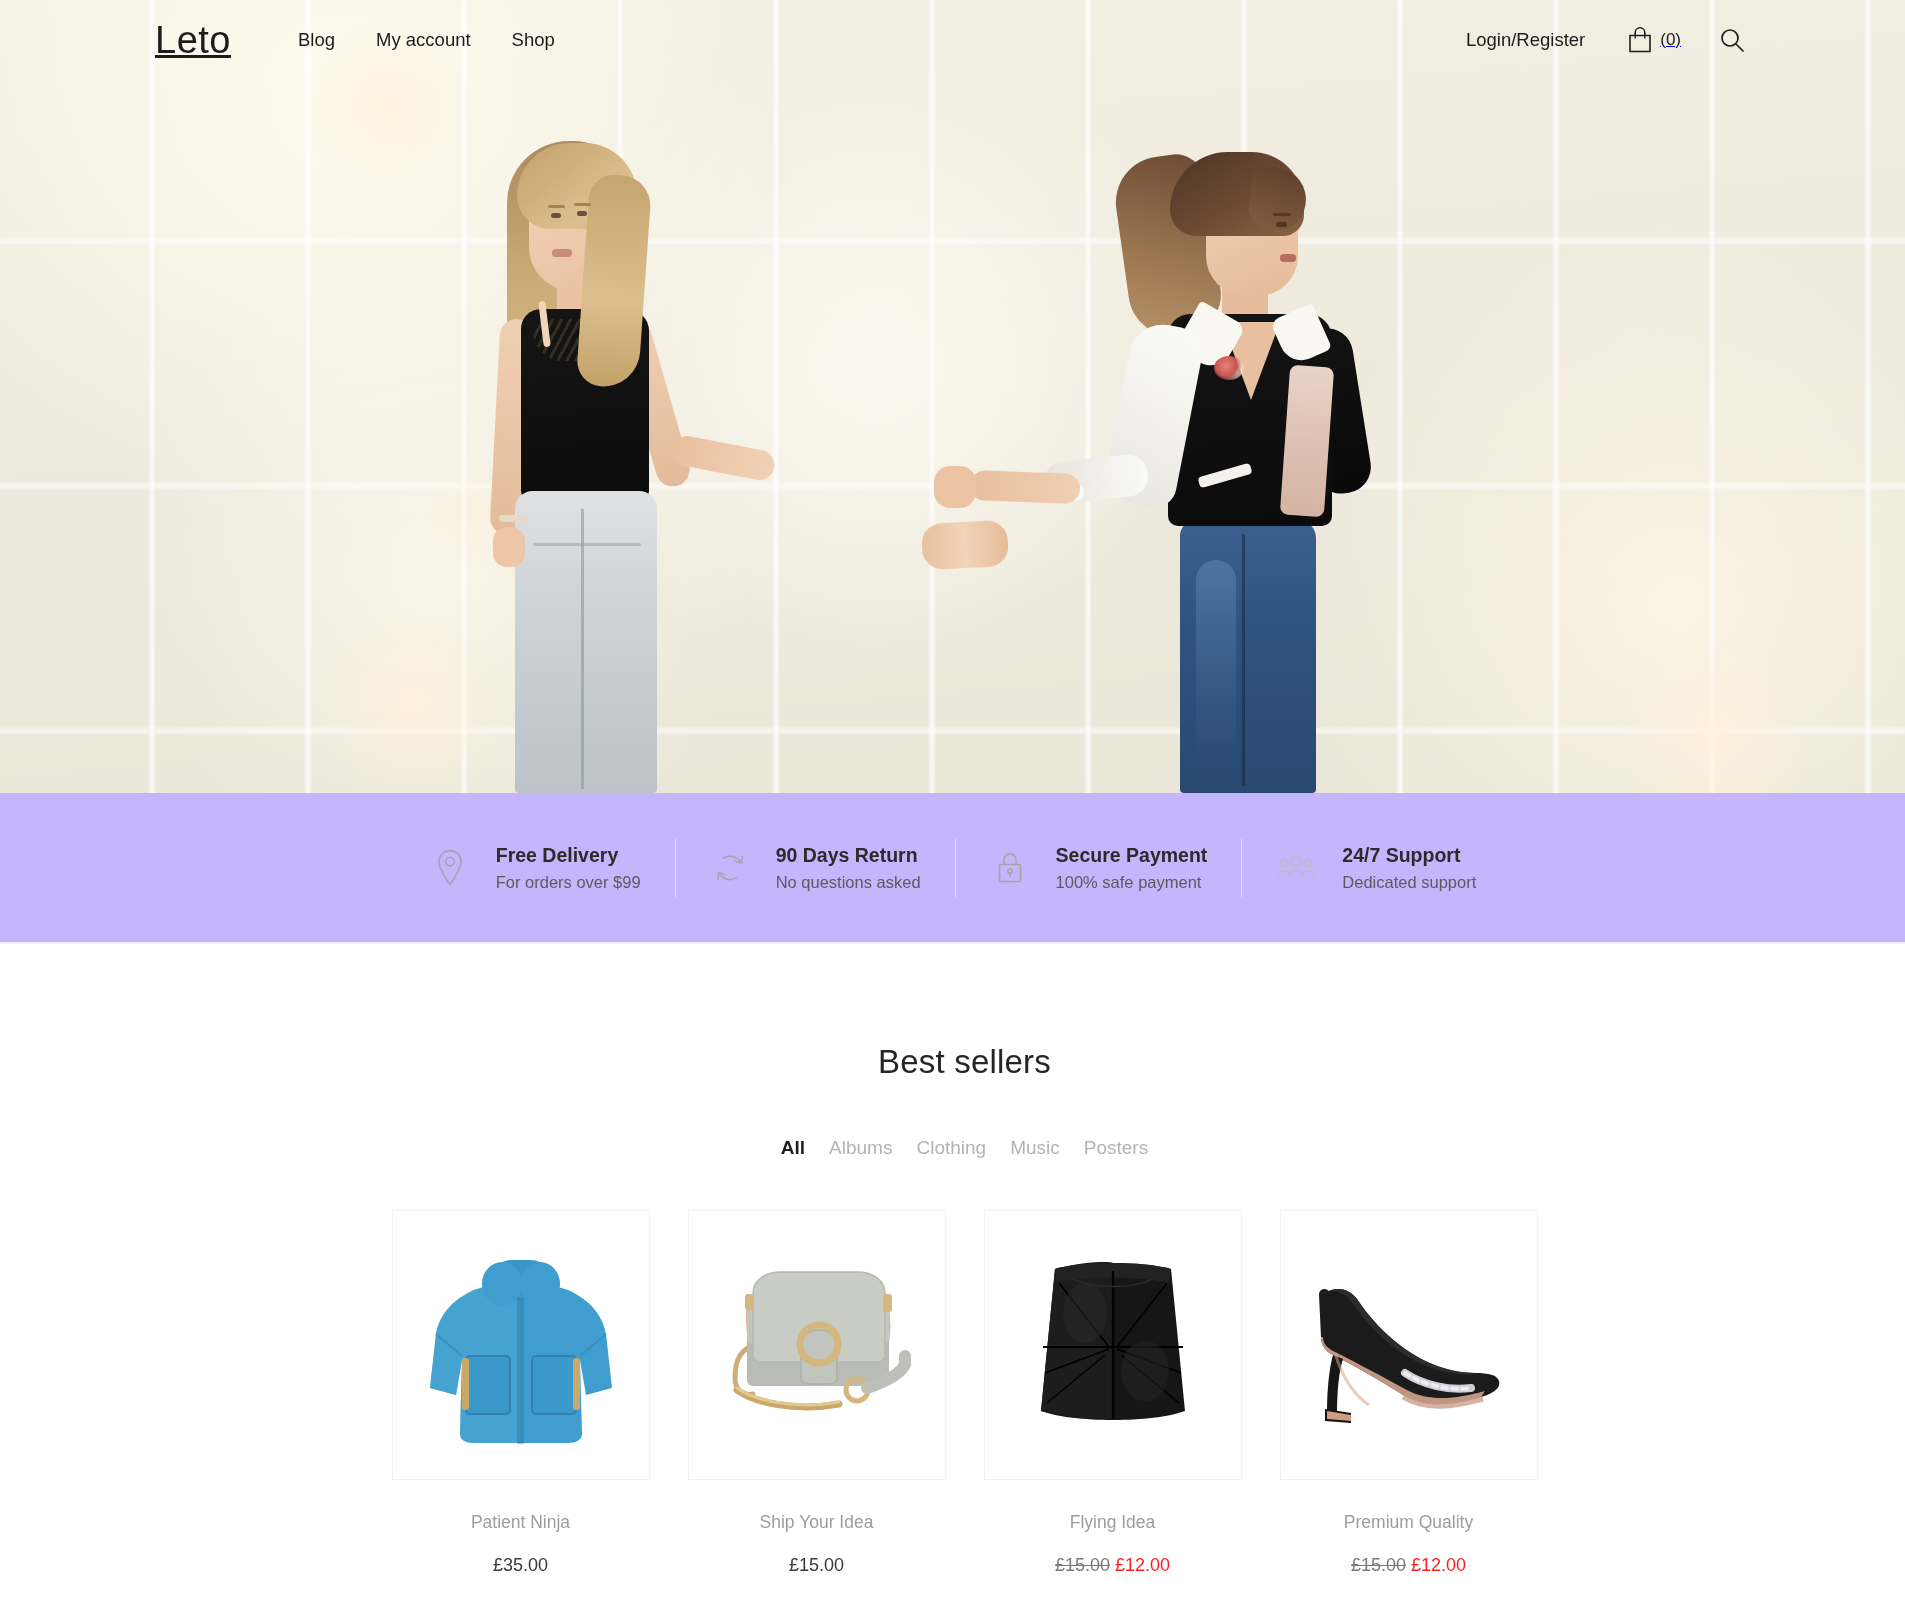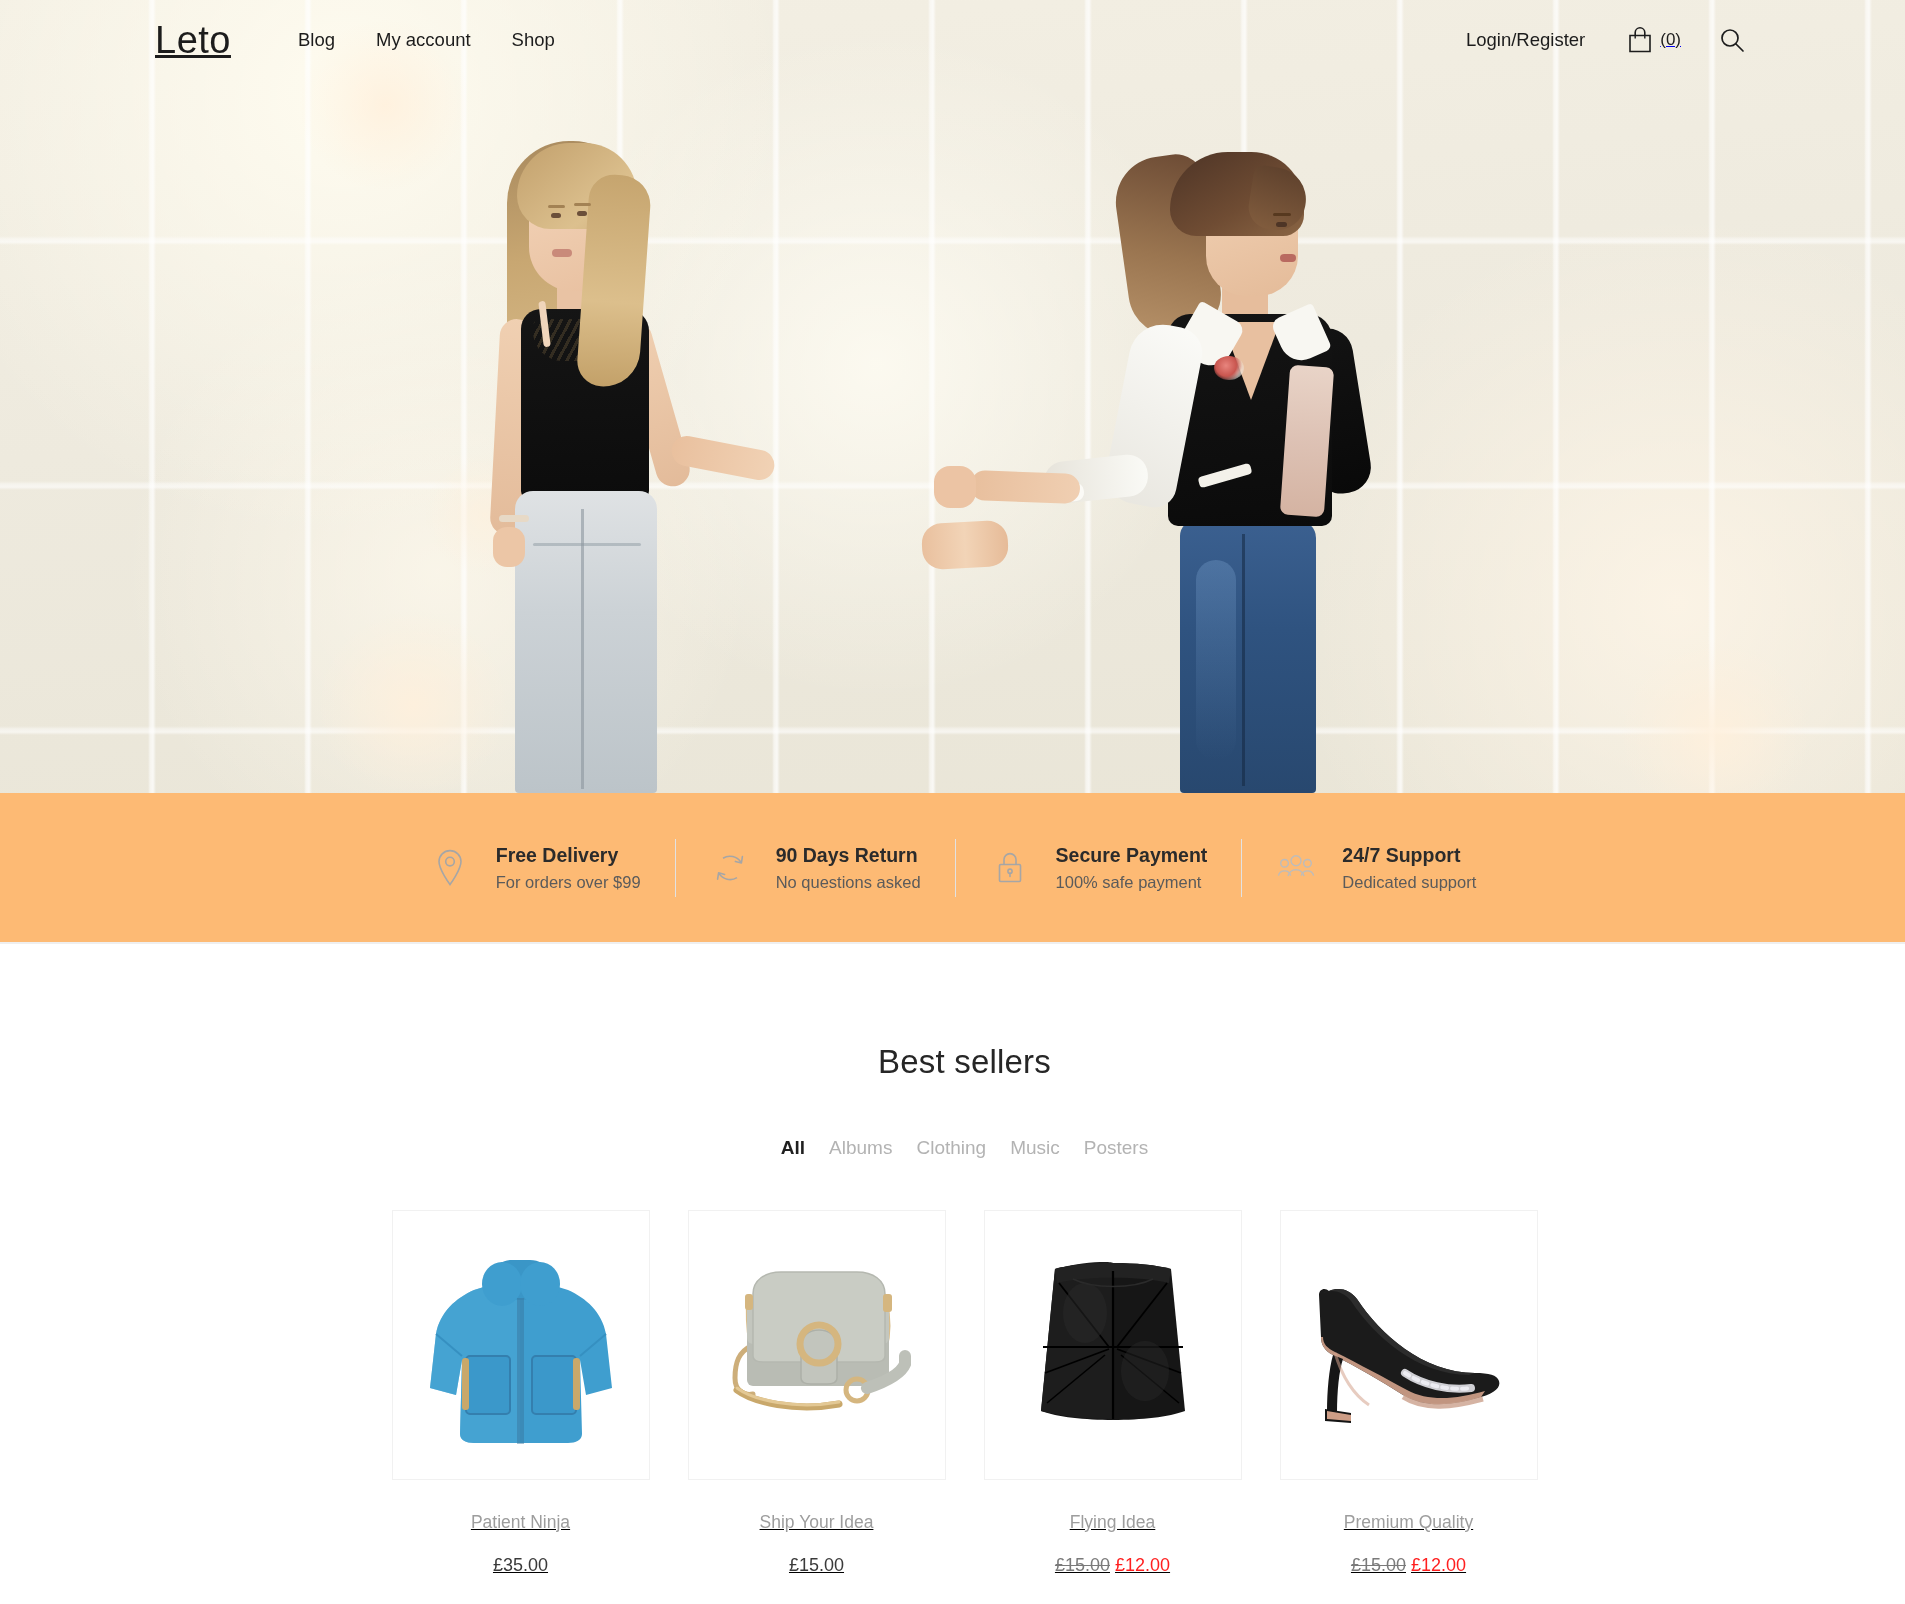--- a/index.html
+++ b/index.html
@@ -337,21 +337,21 @@
     background: linear-gradient(90deg,#e9c09e 0%, #f2d4b7 50%, #e6bb98 100%);
     border-radius: 20px; transform: rotate(-3deg); z-index: 5;
   }
 
   
   .features {
     position: absolute;
     top: 793px; left: 0;
     width: 1905px;
     height: 150px;
-    background: #fdba74;
+    background: #c4b5fd;
     display: flex;
     align-items: center;
     justify-content: center;
   }
   .features-inner {
     display: flex;
     align-items: center;
   }
   .feature {
     display: flex;
@@ -436,21 +436,20 @@
     display: flex;
     justify-content: center;
     gap: 38px;
     margin-top: 49px;
   }
   .product-card {
     width: 258px;
     display: flex;
     flex-direction: column;
     align-items: center;
-    text-decoration: underline;
   }
   .product-thumb {
     width: 258px;
     height: 270px;
     border: 1px solid #f1f1f1;
     background: #ffffff;
     display: flex;
     align-items: center;
     justify-content: center;
     overflow: hidden;

